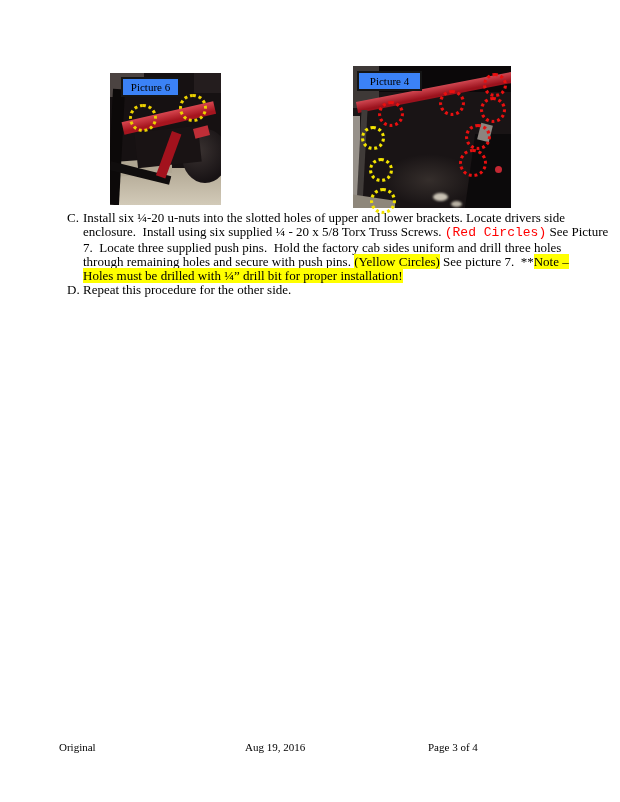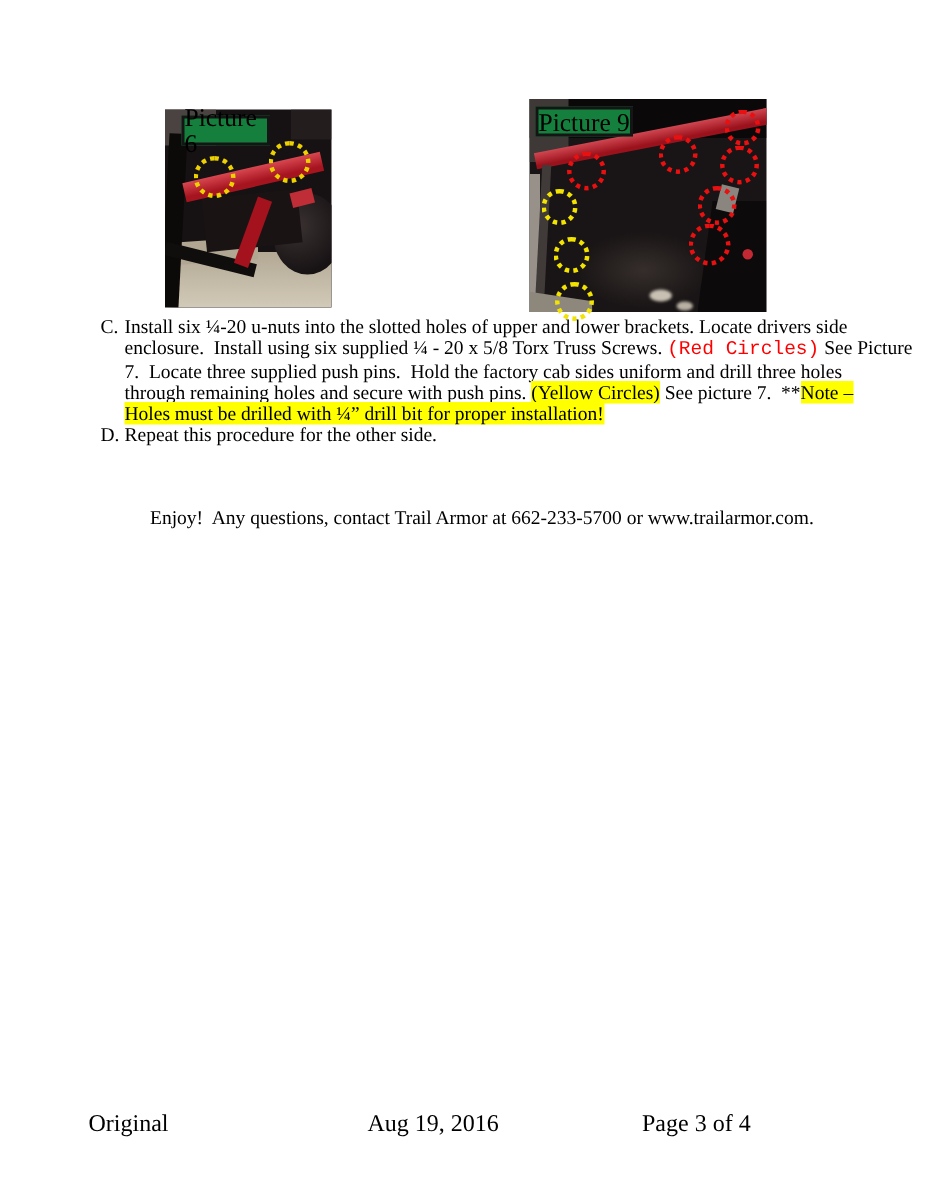--- a/index.html
+++ b/index.html
@@ -4,23 +4,23 @@
 <style>
   html,body{margin:0;padding:0;background:#fff;}
   .page{position:relative;width:620px;height:802px;background:#ffffff;overflow:hidden;
         font-family:"Liberation Serif",serif;color:#000;}
 
   
   .fig{position:absolute;}
   .fig .photo{position:absolute;inset:0;overflow:hidden;}
   .fig .shape{position:absolute;}
   .fig .overlay{position:absolute;inset:0;overflow:visible;z-index:3;}
-  .caption{position:absolute;z-index:4;background:#15803d;border:2px solid #151515;
-           display:flex;align-items:center;justify-content:flex-start;
-           font-size:17px;line-height:1;}
+  .caption{position:absolute;z-index:4;background:#3b82f6;border:2px solid #151515;
+           display:flex;align-items:center;justify-content:center;
+           font-size:11px;line-height:1;}
   .circle{position:absolute;border-style:dotted;border-width:3px;border-radius:50%;box-sizing:border-box;}
 
   #fig6{left:110px;top:73px;width:111px;height:132px;}
   #fig6 .photo{background:#161112;}
   .p6-topgray{left:0;top:0;width:34px;height:24px;background:#4b4341;}
   .p6-topgray2{left:84px;top:0;width:27px;height:20px;background:#241d1e;}
   .p6-floor{left:0;bottom:0;width:100%;height:37px;background:linear-gradient(#b2a894,#d2cab8);}
   .p6-floor2{left:0;bottom:30px;width:62px;height:15px;background:#b0a692;transform:skewY(-4deg);}
   .p6-tire{right:-7px;top:56px;width:46px;height:54px;border-radius:50%;
            background:radial-gradient(circle at 35% 40%,#3a3231,#171214 72%);}
@@ -52,21 +52,21 @@
   .p7-reddot{left:142px;top:100px;width:7px;height:7px;border-radius:50%;background:#c32833;}
   #cap7{left:4px;top:5px;width:61px;height:16px;}
 
   
   .instructions{position:absolute;left:67px;top:211px;font-size:13px;line-height:14.3px;white-space:pre;}
   .instr-item{position:relative;padding-left:16px;}
   .instr-label{position:absolute;left:0;top:0;}
   .seg-red{color:var(--red-text,#ff0000);font-family:Liberation Mono, monospace;}
   .seg-highlight{background:var(--highlight,#ffff00);}
   .contact{position:absolute;left:100px;top:337px;margin:0;font-size:13px;white-space:pre;}
-  .footer span{position:absolute;top:741px;font-size:16px;}
+  .footer span{position:absolute;top:741px;font-size:11px;}
   #foot-left{left:59px;}
   #foot-center{left:245px;}
   #foot-right{left:428px;}
 </style>
 </head>
 <body>
 
 <div class="page">
 
   <figure class="fig" id="fig6" style="margin:0;">
@@ -101,38 +101,37 @@
       <div class="shape p7-leftgray"></div>
       <div class="shape p7-leftedge"></div>
       <div class="shape p7-floorbl"></div>
       <div class="shape p7-glint1"></div>
       <div class="shape p7-glint2"></div>
       <div class="shape p7-machine"></div>
       <div class="shape p7-graybit"></div>
       <div class="shape p7-reddot"></div>
     </div>
     <div class="caption" id="cap7">
-      <span>Picture 9</span>
+      <span>Picture 4</span>
     </div>
     <div class="overlay">
         <div class="circle" style="left: 25px; top: 35px; width: 26px; height: 26px; border-color: rgb(232, 16, 16);"></div>
         <div class="circle" style="left: 86px; top: 24px; width: 26px; height: 26px; border-color: rgb(232, 16, 16);"></div>
         <div class="circle" style="left: 130px; top: 7px; width: 24px; height: 24px; border-color: rgb(232, 16, 16);"></div>
         <div class="circle" style="left: 127px; top: 31px; width: 26px; height: 26px; border-color: rgb(232, 16, 16);"></div>
         <div class="circle" style="left: 112px; top: 58px; width: 26px; height: 26px; border-color: rgb(232, 16, 16);"></div>
         <div class="circle" style="left: 106px; top: 83px; width: 28px; height: 28px; border-color: rgb(232, 16, 16);"></div>
         <div class="circle" style="left: 8px; top: 60px; width: 24px; height: 24px; border-color: rgb(242, 227, 0);"></div>
         <div class="circle" style="left: 16px; top: 92px; width: 24px; height: 24px; border-color: rgb(242, 227, 0);"></div>
         <div class="circle" style="left: 17px; top: 122px; width: 26px; height: 26px; border-color: rgb(242, 227, 0);"></div>
       </div>
   </figure>
 
   <div class="instructions" id="instructions"><div class="instr-item"><span class="instr-label">C.</span><div class="instr-line"><span class="seg-normal">Install six ¼-20 u-nuts into the slotted holes of upper and lower brackets. Locate drivers side</span></div><div class="instr-line"><span class="seg-normal">enclosure.  Install using six supplied ¼ - 20 x 5/8 Torx Truss Screws. </span><span class="seg-red">(Red Circles)</span><span class="seg-normal"> See Picture</span></div><div class="instr-line"><span class="seg-normal">7.  Locate three supplied push pins.  Hold the factory cab sides uniform and drill three holes</span></div><div class="instr-line"><span class="seg-normal">through remaining holes and secure with push pins. </span><span class="seg-highlight">(Yellow Circles)</span><span class="seg-normal"> See picture 7.  **</span><span class="seg-highlight">Note –</span></div><div class="instr-line"><span class="seg-highlight">Holes must be drilled with ¼” drill bit for proper installation!</span></div></div><div class="instr-item"><span class="instr-label">D.</span><div class="instr-line"><span class="seg-normal">Repeat this procedure for the other side.</span></div></div></div>
 
-  <p class="contact">Enjoy!  Any questions, contact Trail Armor at 662-233-5700 or www.trailarmor.com.</p>
 
   <div class="footer">
     <span id="foot-left">Original</span>
     <span id="foot-center">Aug 19, 2016</span>
     <span id="foot-right">Page 3 of 4</span>
   </div>
 
 </div>
 
 </body></html>

